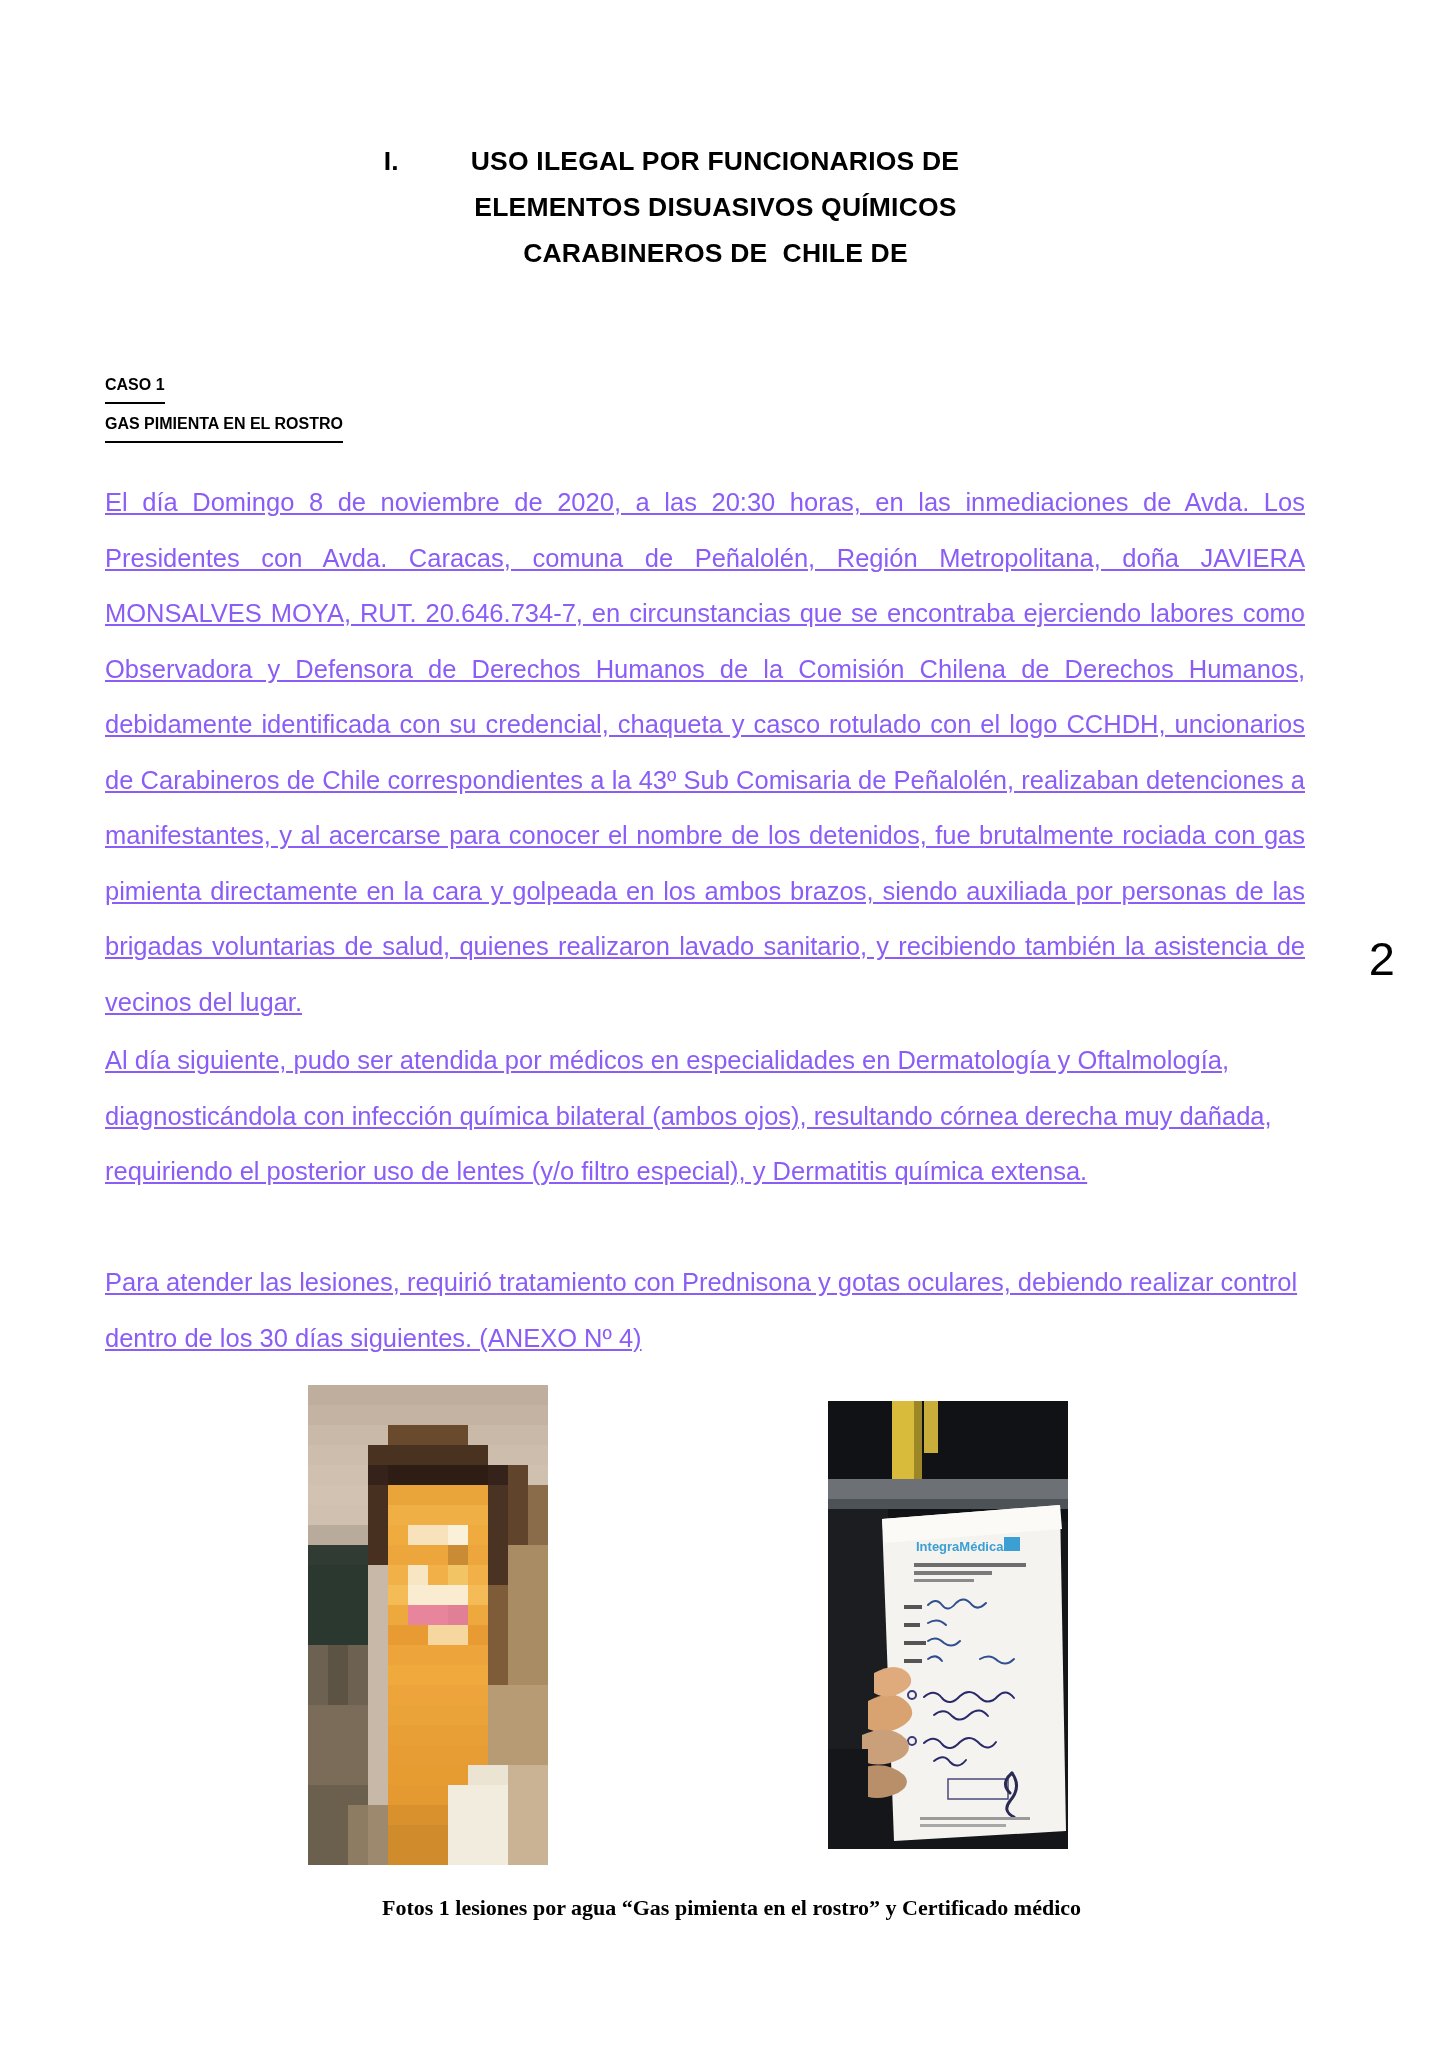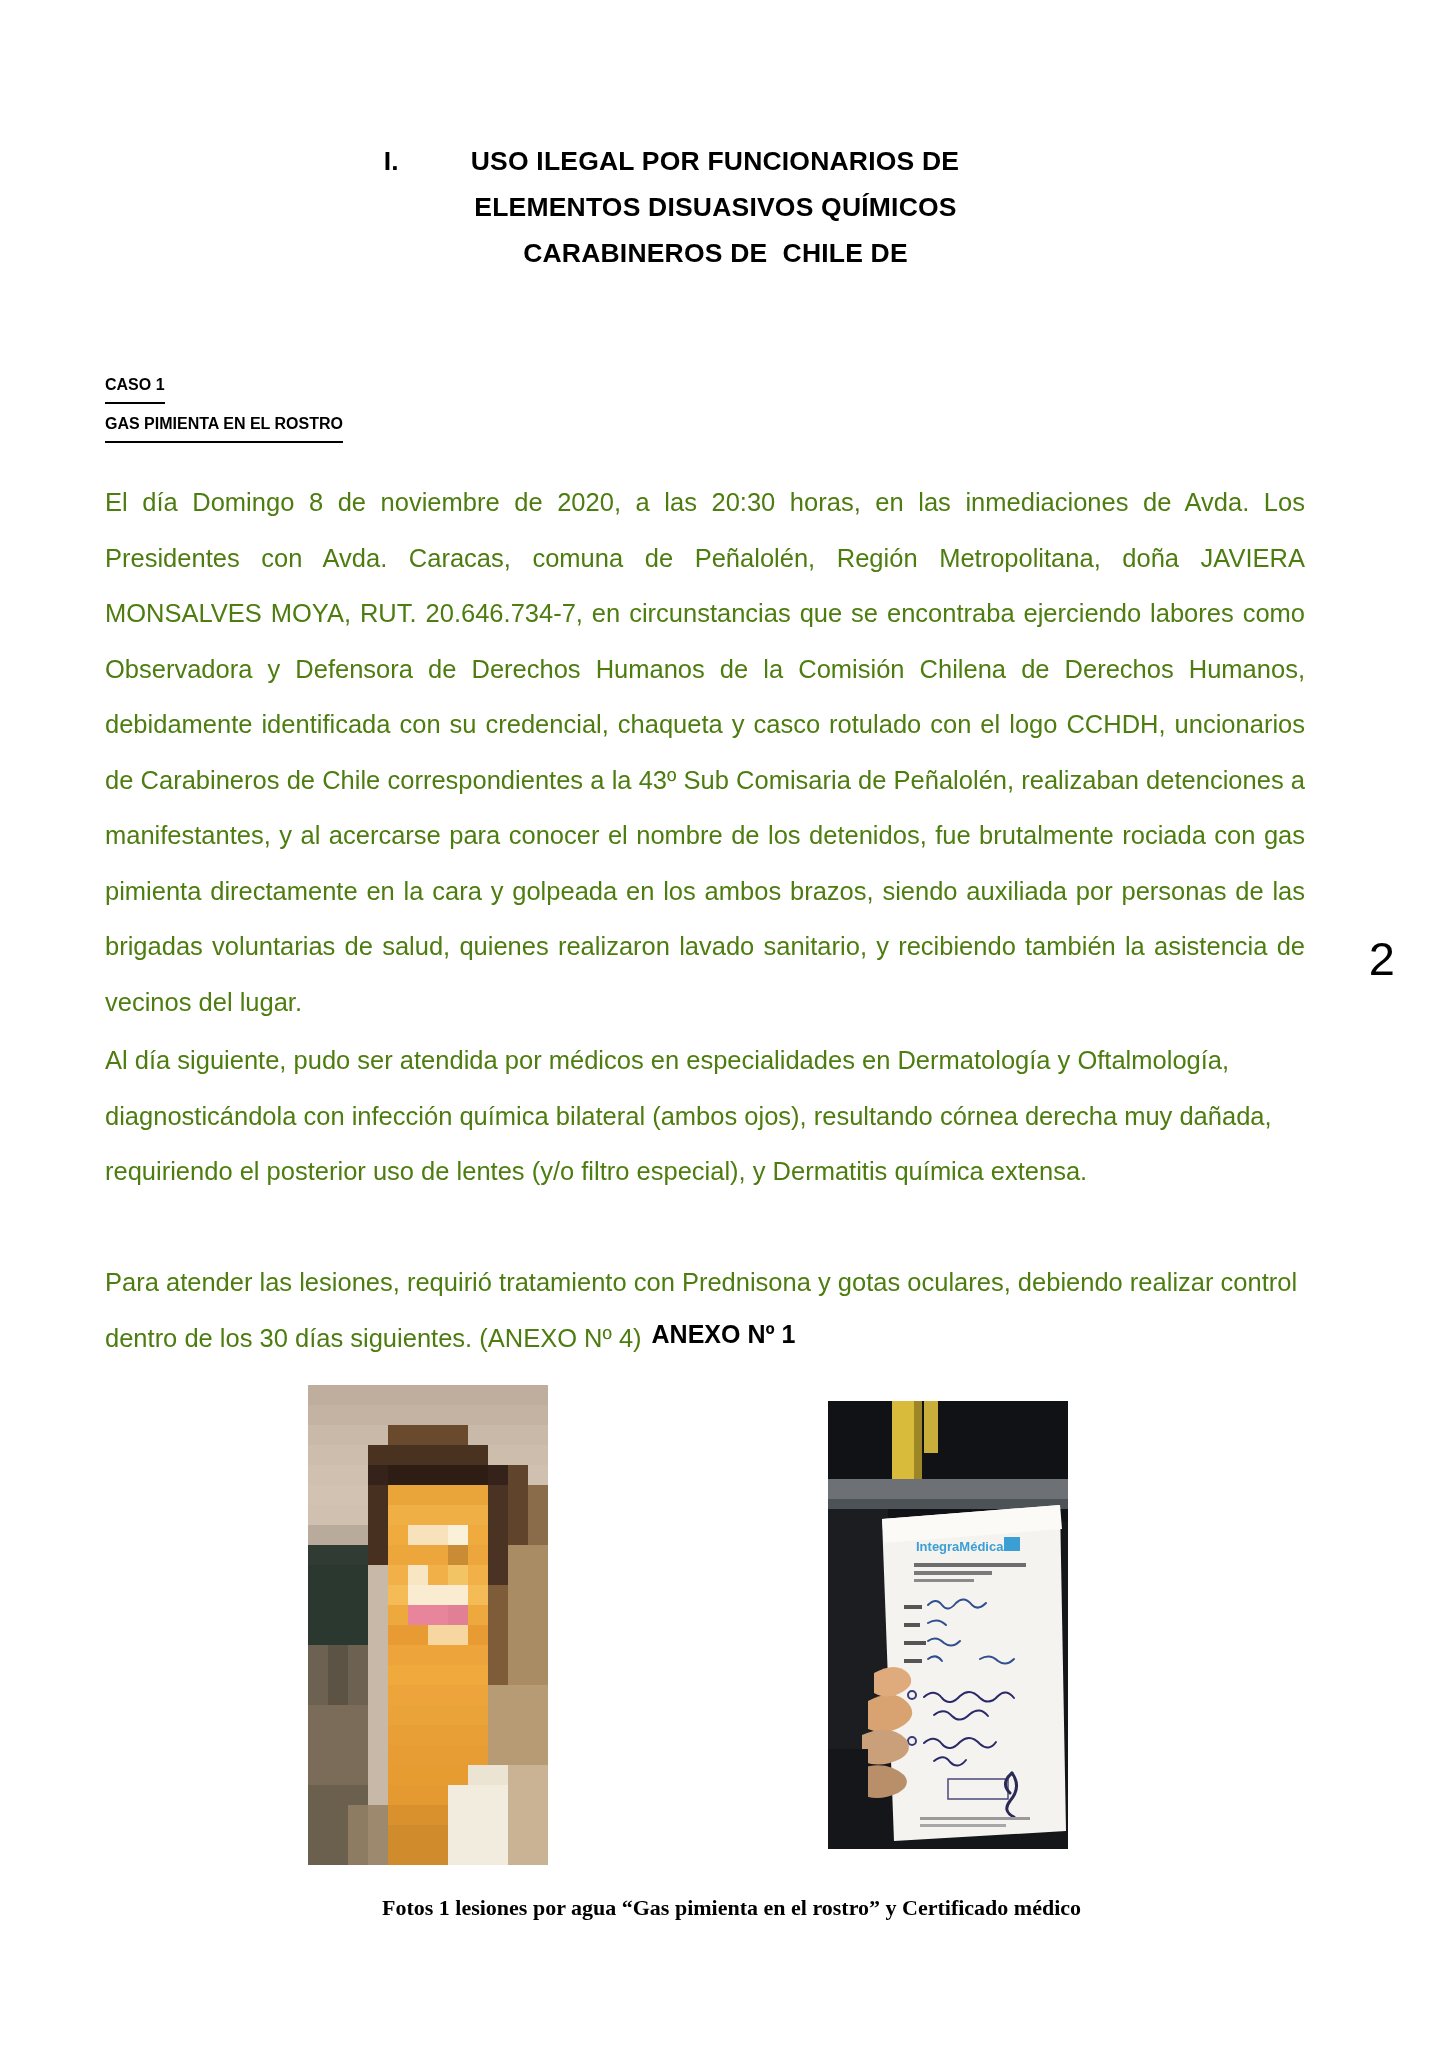--- a/index.html
+++ b/index.html
@@ -63,21 +63,22 @@
   .case-heading .ln2 {
     margin-top: 2px;
   }
 
   
   .body-text {
     position: absolute;
     left: 105px;
     width: 1200px;
     font-size: 25.5px;
-    color: #4d7c0f;
+    color: #8b5cf6;
+    text-decoration: underline;
   }
   .para-justified {
     text-align: justify;
     text-justify: inter-word;
     line-height: 55.5px;
   }
   .para-left {
     text-align: left;
     line-height: 55.5px;
   }
@@ -162,21 +163,20 @@
   </div>
 
   <div id="para-1" class="body-text para-justified">El día Domingo 8 de noviembre de 2020, a las 20:30 horas, en las inmediaciones de Avda. Los Presidentes con Avda. Caracas, comuna de Peñalolén, Región Metropolitana, doña JAVIERA MONSALVES MOYA, RUT. 20.646.734-7, en circunstancias que se encontraba ejerciendo labores  como Observadora y Defensora de Derechos Humanos de la Comisión Chilena de Derechos Humanos, debidamente identificada con su credencial, chaqueta y casco rotulado con el logo CCHDH, uncionarios de Carabineros de Chile correspondientes a la 43º Sub Comisaria de Peñalolén, realizaban detenciones a manifestantes,  y al acercarse para conocer el nombre de los detenidos, fue brutalmente rociada con gas pimienta directamente en la cara y golpeada en los ambos brazos, siendo auxiliada por personas de las brigadas voluntarias de salud,  quienes realizaron lavado sanitario, y recibiendo también la asistencia de vecinos del lugar.</div>
 
   <div class="page-number">2</div>
 
   <div id="para-2" class="body-text para-left">Al día siguiente, pudo ser atendida por médicos en especialidades en Dermatología y Oftalmología, diagnosticándola con infección química bilateral (ambos ojos), resultando córnea derecha muy dañada, requiriendo el posterior uso de lentes (y/o filtro especial), y Dermatitis química extensa.</div>
 
   <div id="para-3" class="body-text para-left">Para atender las lesiones, requirió tratamiento con Prednisona y gotas oculares, debiendo realizar control dentro de los 30 días siguientes. (ANEXO Nº 4)</div>
 
-  <div class="anexo-label">ANEXO Nº 1</div>
 
   <div class="figure-row">
 
     <div class="photo" id="photo-left">
       <svg viewBox="0 0 12 24" preserveAspectRatio="none" shape-rendering="crispEdges">
         <rect x="0" y="0" width="12" height="24" fill="#c8b8a8"></rect>
 
         <g>
           <rect x="0" y="0" width="12" height="1" fill="#bfae9e"></rect>
           <rect x="0" y="1" width="12" height="1" fill="#c4b3a3"></rect>

